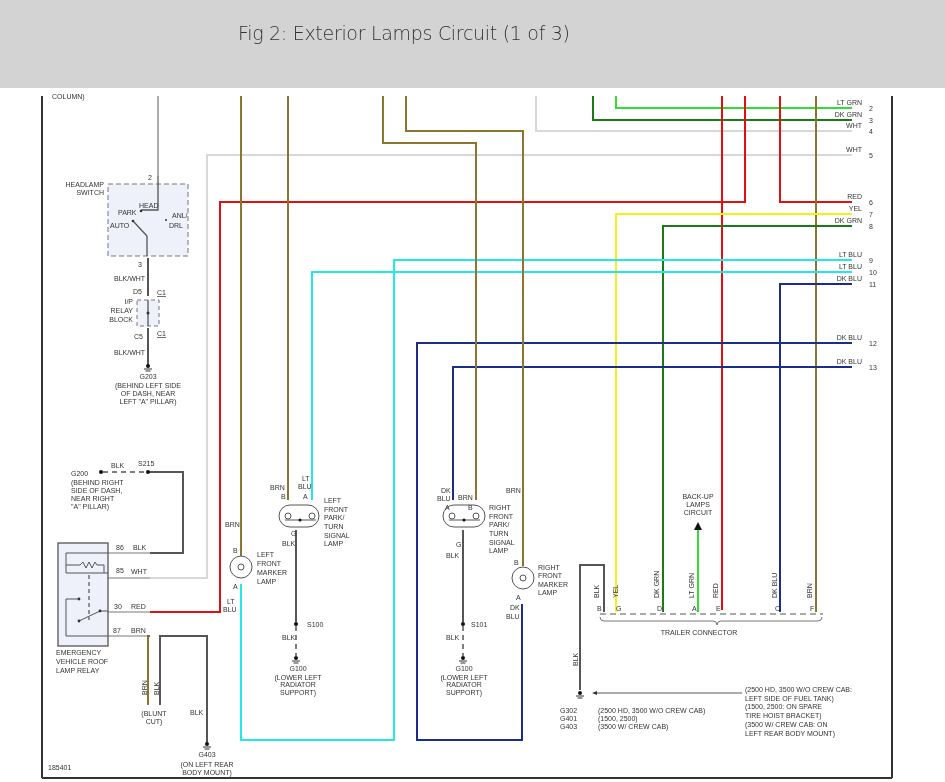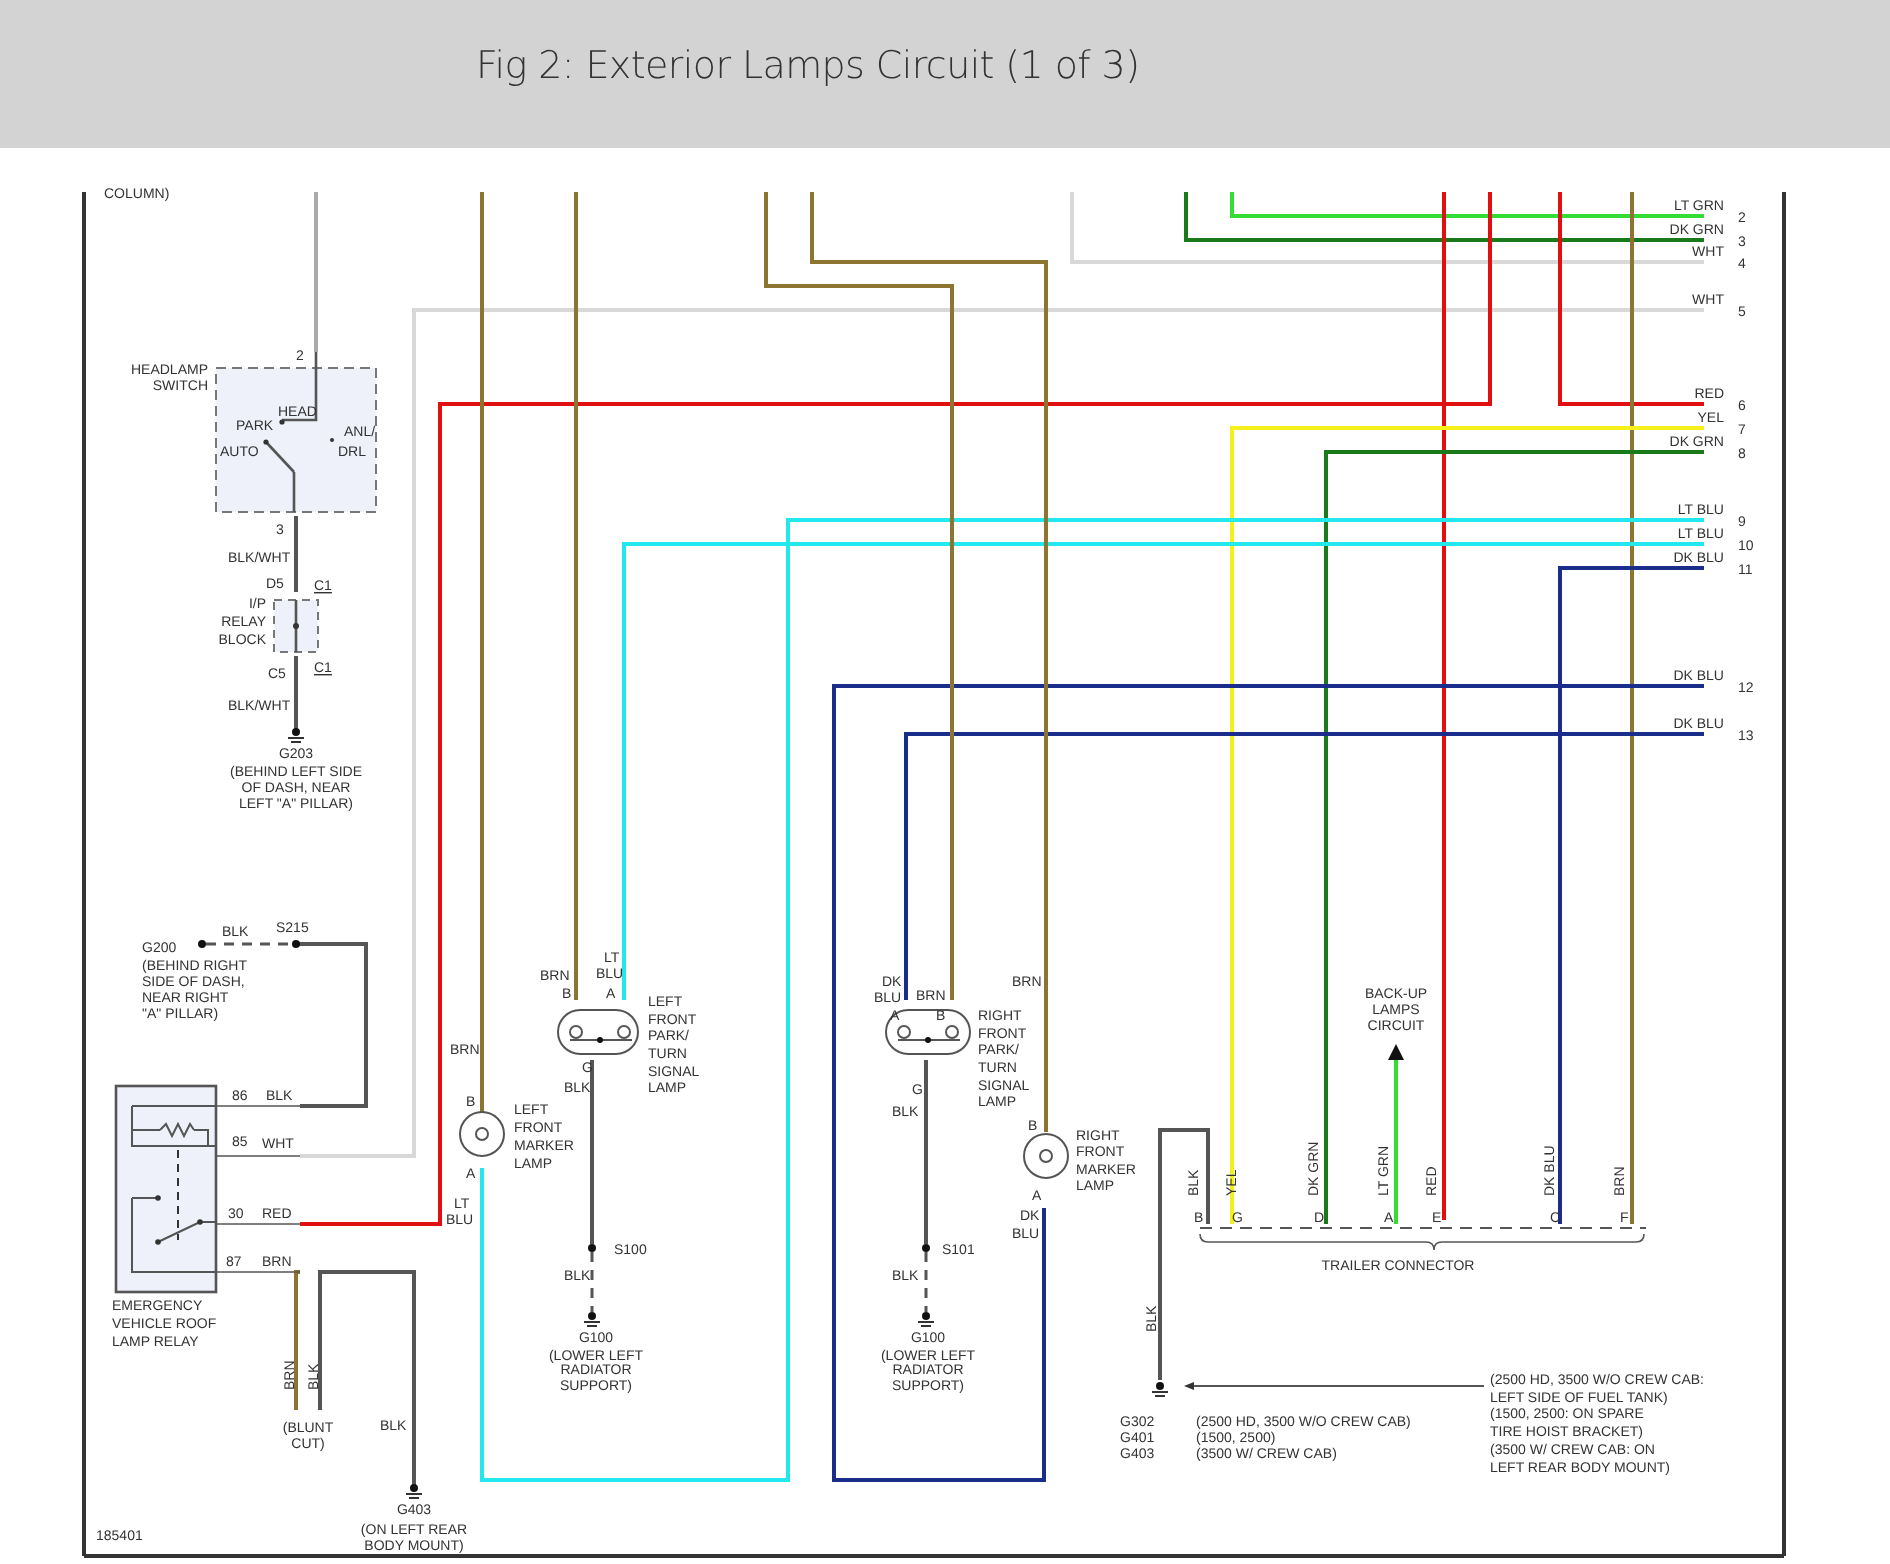--- a/index.html
+++ b/index.html
@@ -1,17 +1,17 @@
 <!DOCTYPE html>
 <html><head>
 <meta charset="utf-8">
 <style>
   html,body{margin:0;padding:0;background:#fff;}
   body{width:945px;height:782px;overflow:hidden;position:relative;font-family:"Liberation Sans",sans-serif;}
-  .header{position:absolute;left:0;top:0;width:945px;height:74px;background:#d3d3d3;}
+  .header{position:absolute;left:0;top:0;width:945px;height:88px;background:#d3d3d3;}
   .header .title{position:absolute;left:238px;top:22px;font-size:19px;color:#333;font-family:"DejaVu Sans",sans-serif;font-weight:300;letter-spacing:-0.3px;}
   svg{position:absolute;left:0;top:0;}
   svg text{font-family:"Liberation Sans",sans-serif;font-size:7px;fill:#333;}
 </style>
 </head>
 <body>
 
 <div class="header">
   <div class="title">Fig 2: Exterior Lamps Circuit (1 of 3)</div>
 </div>

